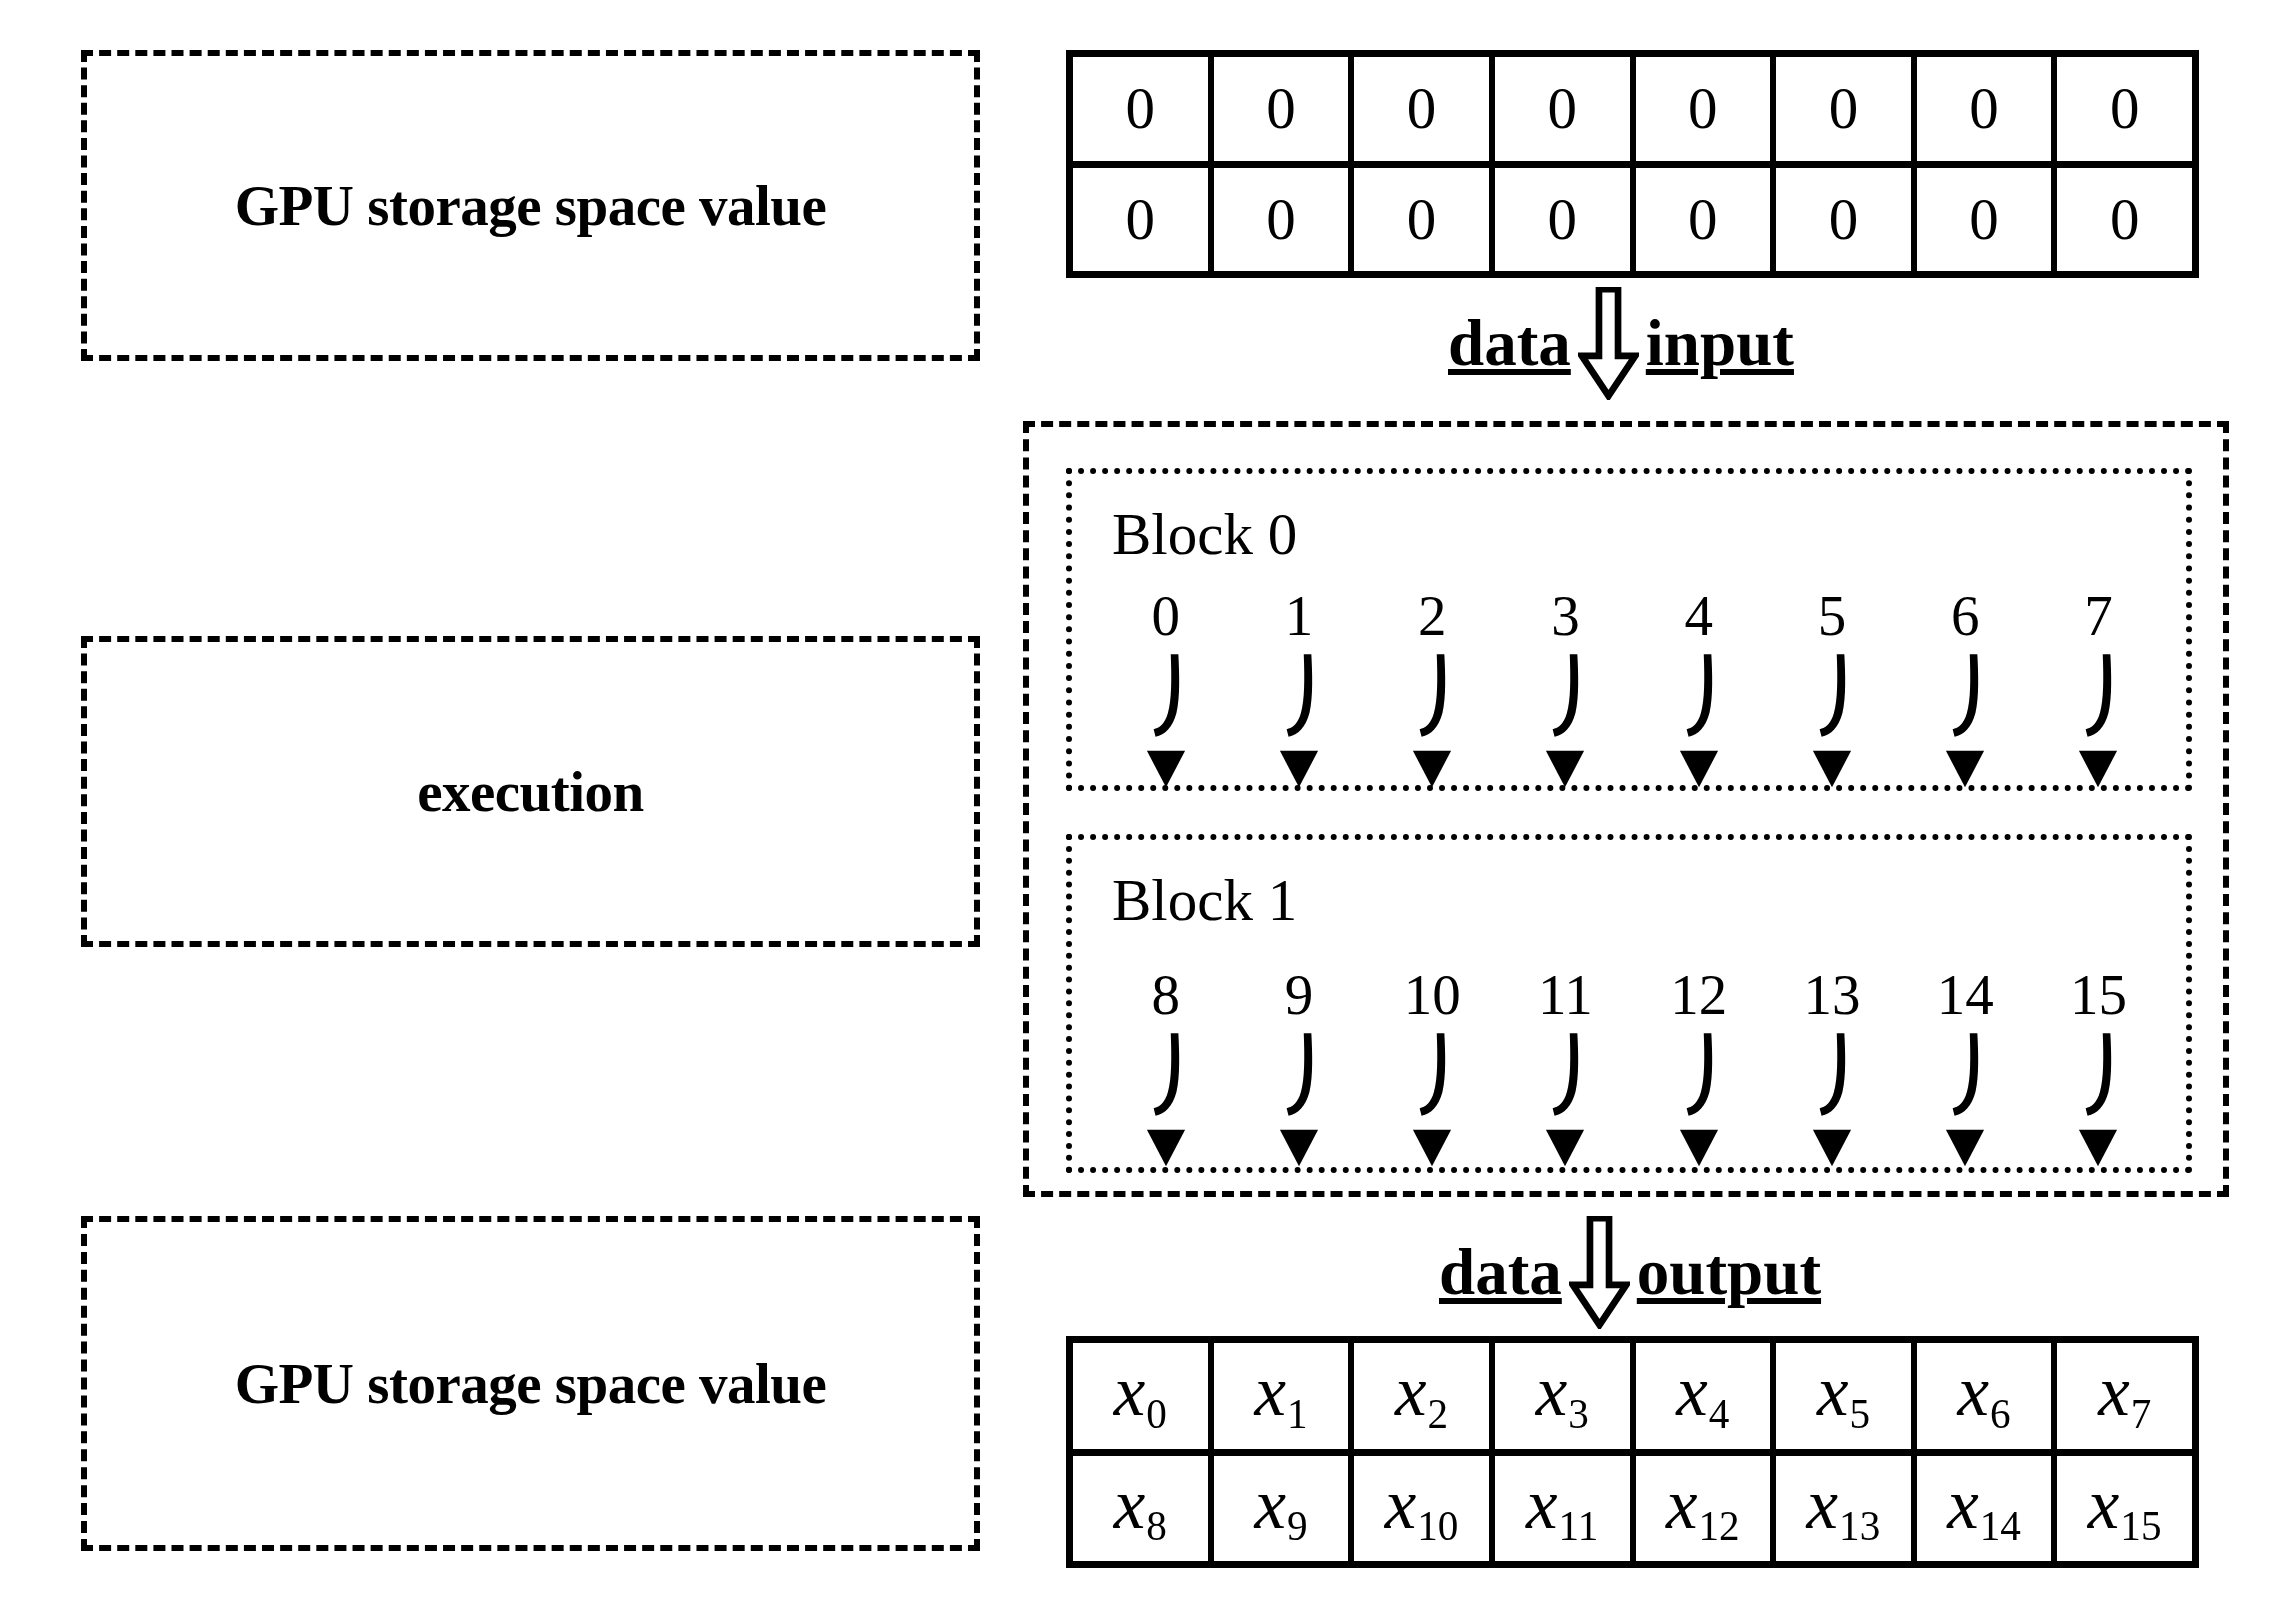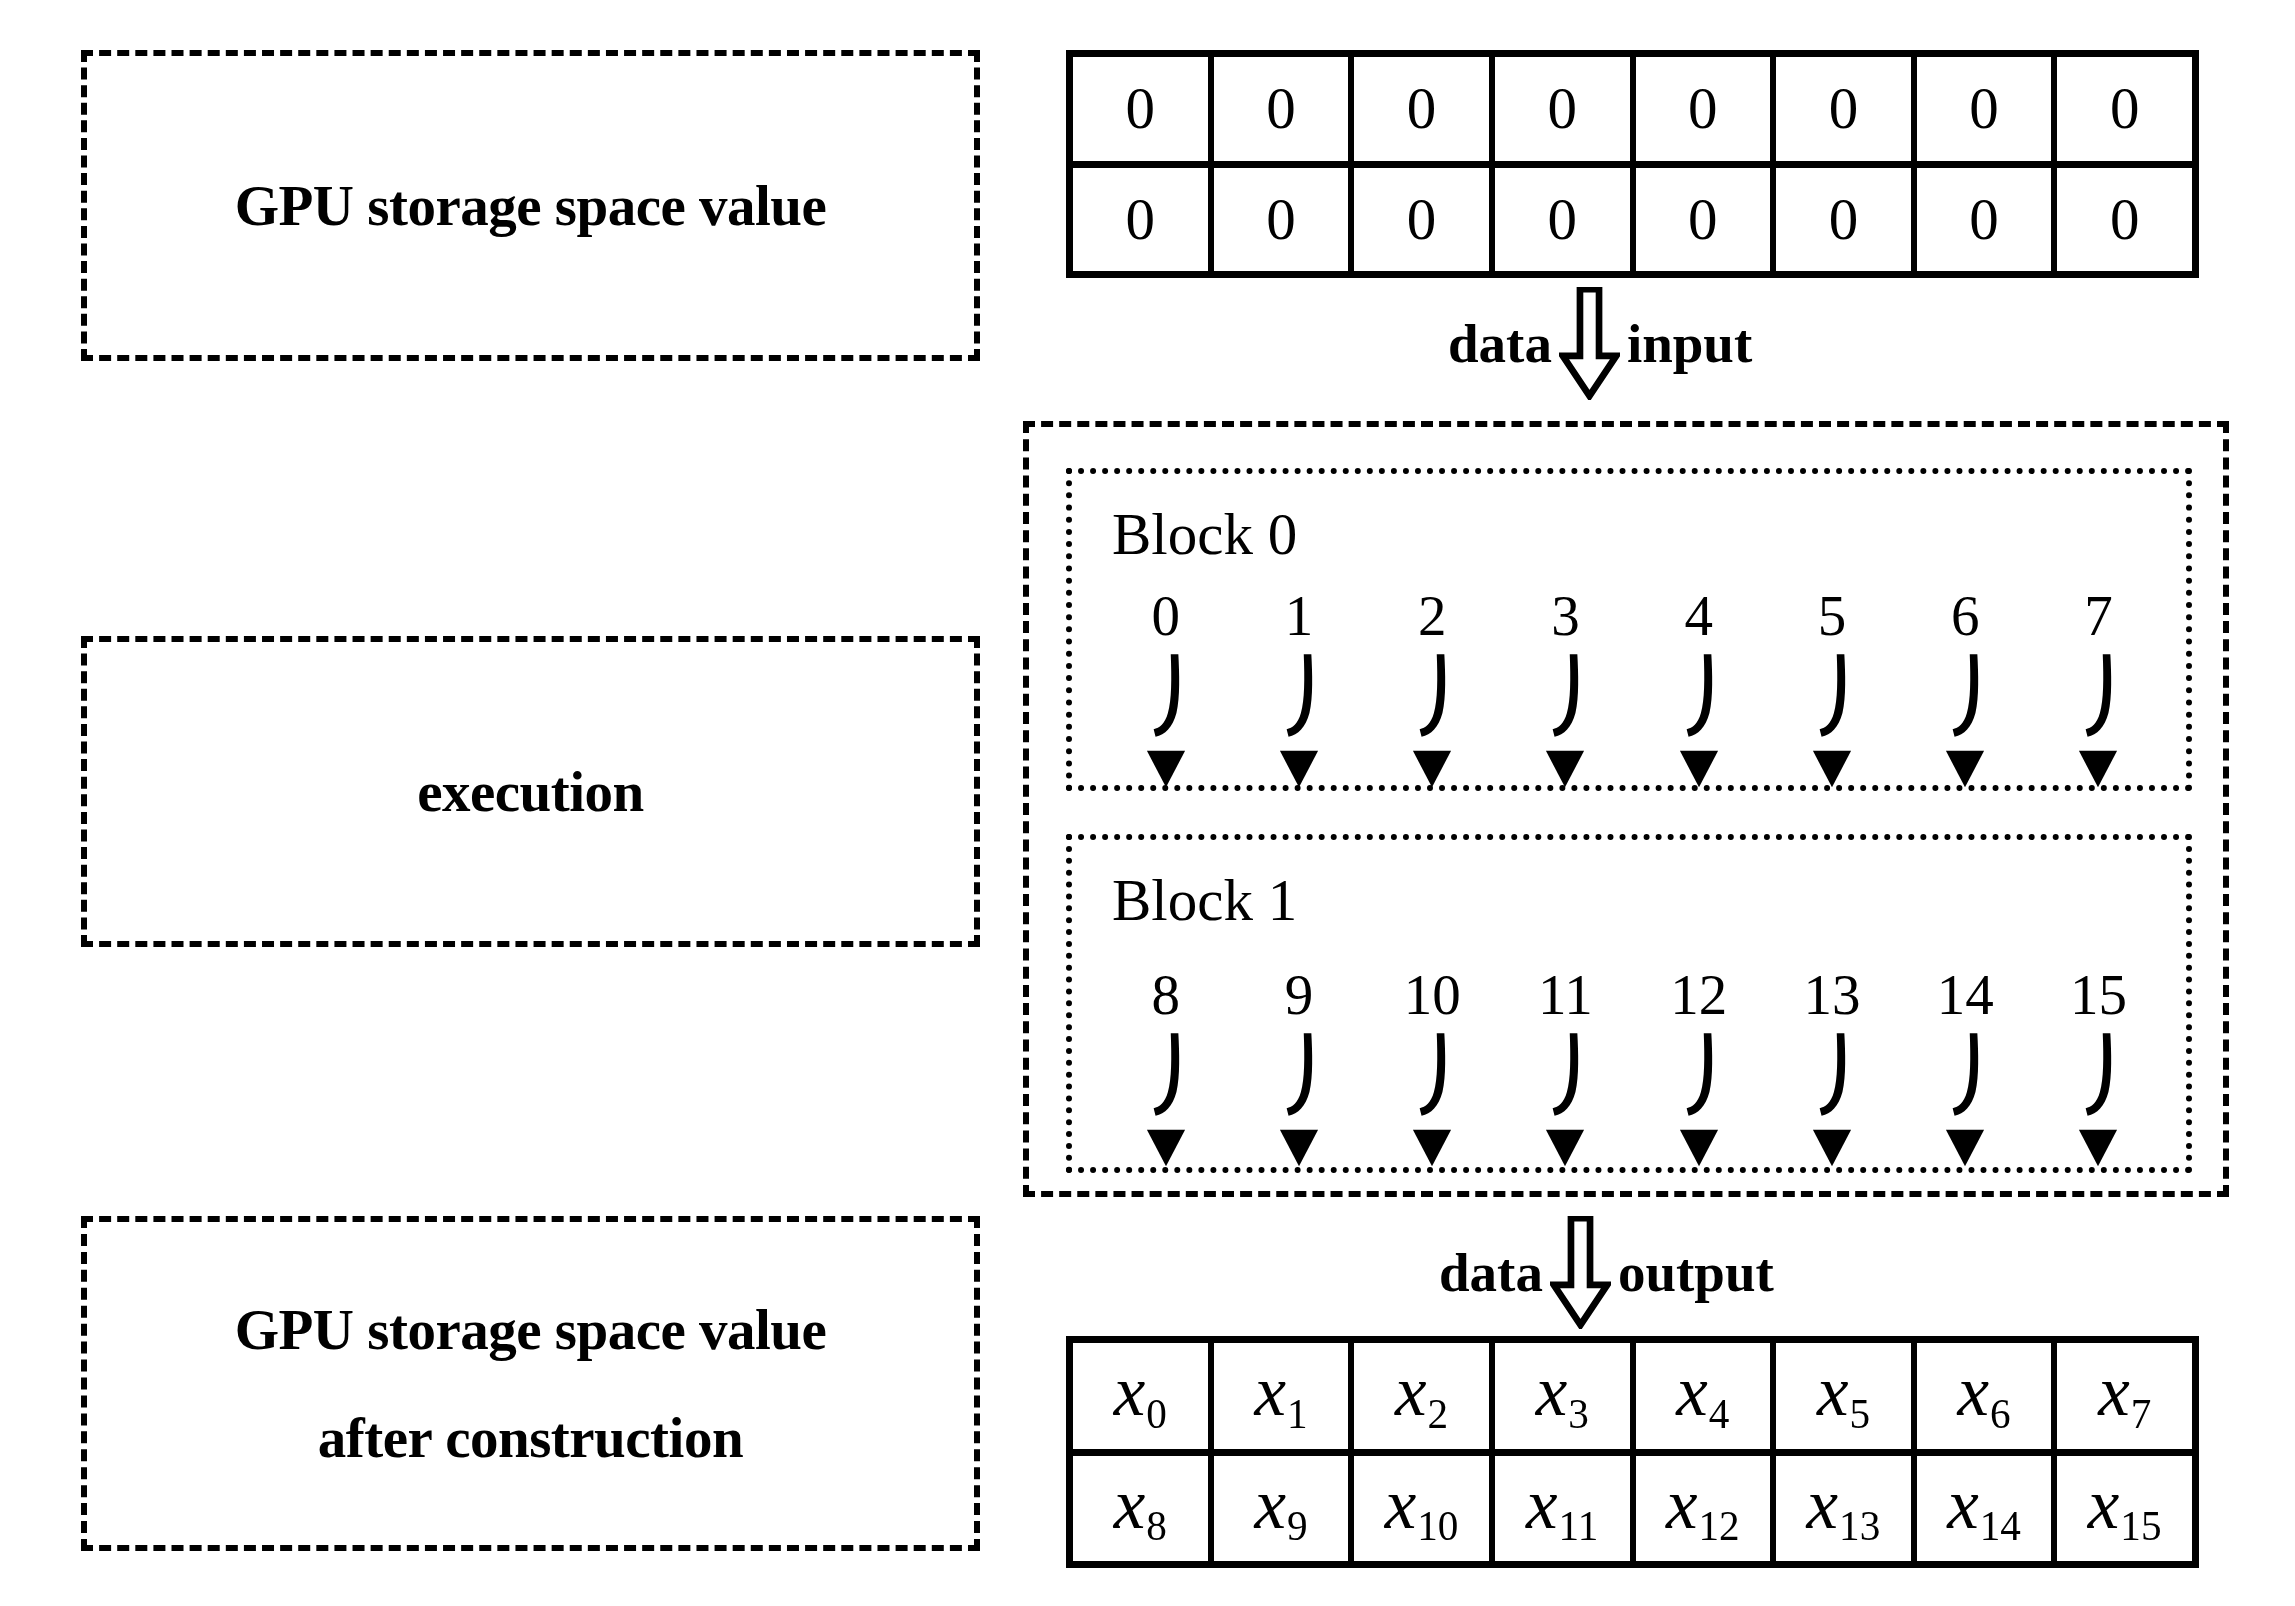--- a/index.html
+++ b/index.html
@@ -47,21 +47,21 @@
   }
   .mem-cell + .mem-cell{border-left:6.7px solid #000;}
   .mem-cell .var{font-style:italic;font-size:71px;}
   .mem-cell .var sub{font-style:normal;font-size:0.58em;vertical-align:-0.30em;margin-left:1px;}
 
   #table-before{left:1066px; top:50px;   width:1133px; height:228px;}
   #table-after {left:1066px; top:1336px; width:1133px; height:232px;}
 
   
   .flow{position:absolute;display:flex;align-items:center;}
-  .flow .word{font-weight:bold;font-size:55px;line-height:1;white-space:nowrap;}
+  .flow .word{font-weight:bold;font-size:65px;line-height:1;white-space:nowrap;text-decoration:underline;}
   .flow .arrow-wrap{width:75px;display:flex;justify-content:center;}
 
   #flow-input { left:1448px; top:287px;  }
   #flow-output{ left:1439px; top:1216px; }
 
   
   #exec-region{
     position:absolute;
     left:1023px; top:421px; width:1206px; height:776px;
     border:6.7px dashed #000;
@@ -106,21 +106,20 @@
 <div class="label-box" id="lbl-before">
   <div class="line">GPU storage space value</div>
 </div>
 
 <div class="label-box" id="lbl-kernel">
   <div class="line">execution</div>
 </div>
 
 <div class="label-box" id="lbl-after">
   <div class="line">GPU storage space value</div>
-  <div class="line">after construction</div>
 </div>
 
 <div class="mem-table" id="table-before">
     <div class="mem-row">
       <div class="mem-cell">0</div>
       <div class="mem-cell">0</div>
       <div class="mem-cell">0</div>
       <div class="mem-cell">0</div>
       <div class="mem-cell">0</div>
       <div class="mem-cell">0</div>

